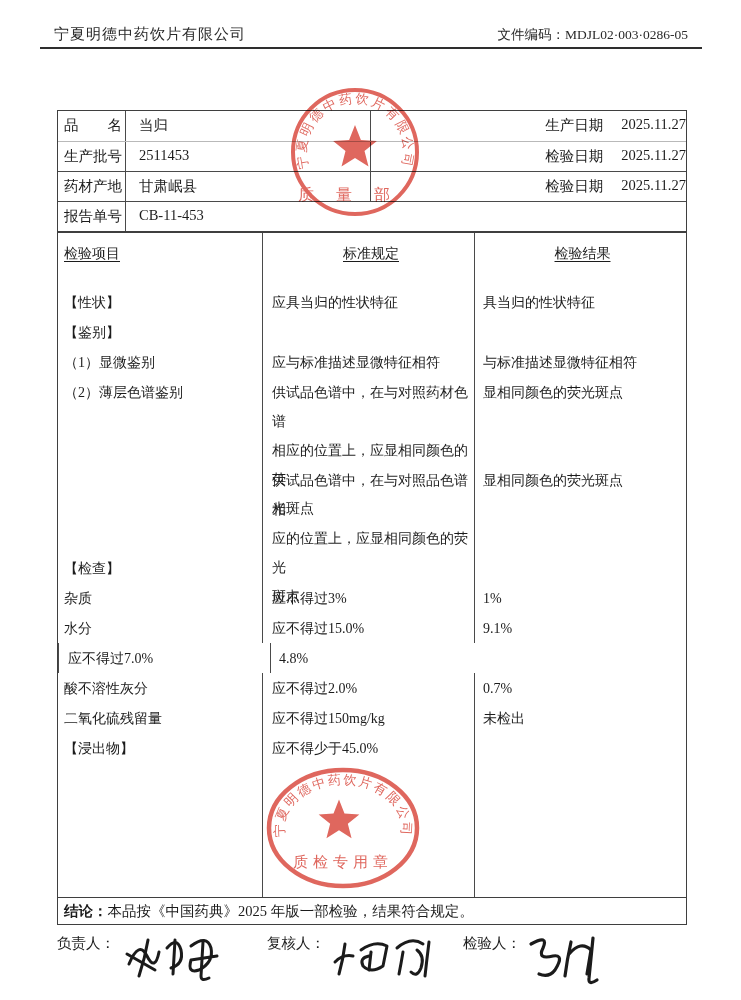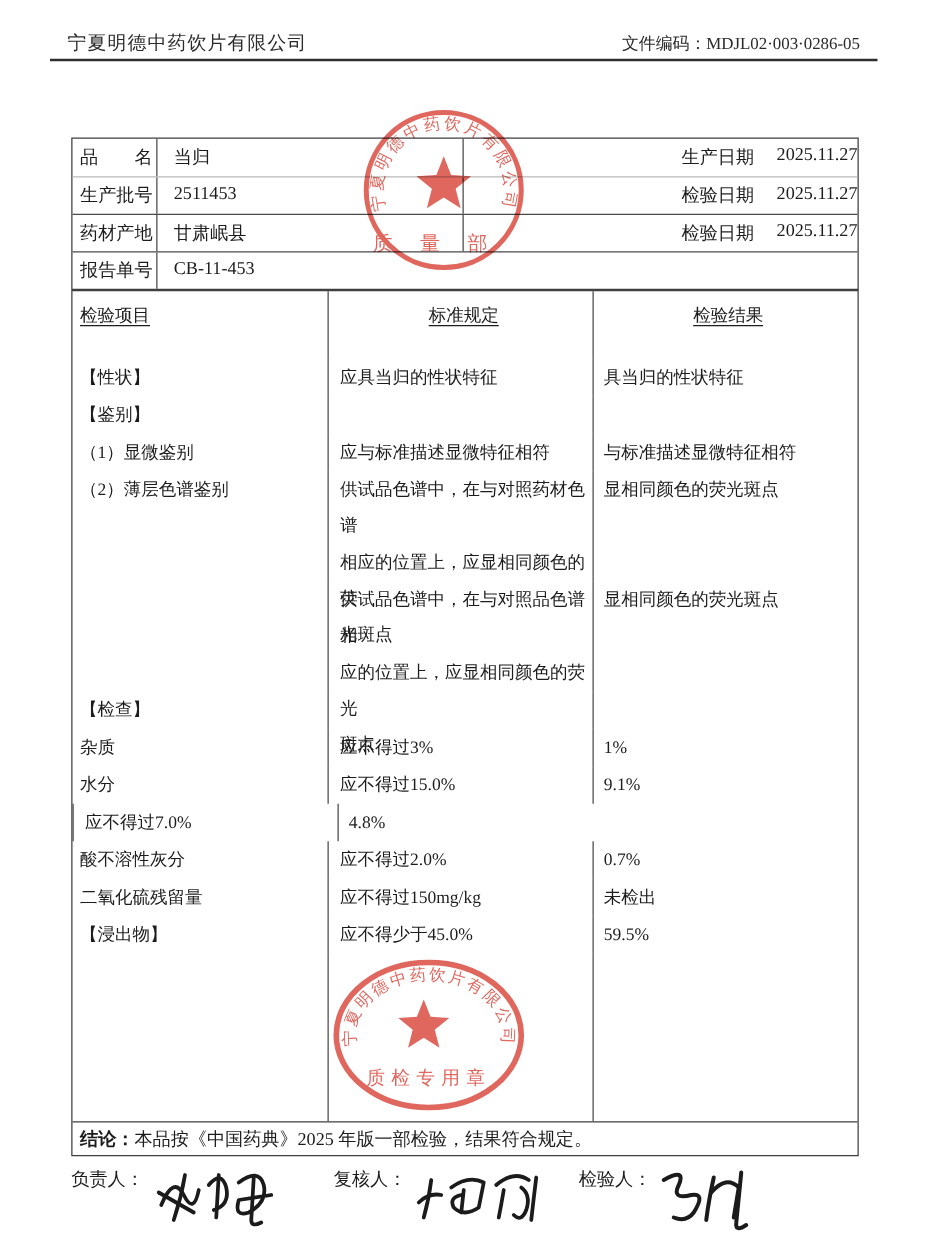--- a/index.html
+++ b/index.html
@@ -168,21 +168,20 @@
       <div class="c c3">0.7%</div>
     </div>
     <div class="mrow h30">
       <div class="c c1">二氧化硫残留量</div>
       <div class="c c2">应不得过150mg/kg</div>
       <div class="c c3">未检出</div>
     </div>
     <div class="mrow h30">
       <div class="c c1">【浸出物】</div>
       <div class="c c2">应不得少于45.0%</div>
-      <div class="c c3">59.5%</div>
     </div>
 
     <div class="mrow stamp-row">
       <div class="c c1"></div>
       <div class="c c2"></div>
       <div class="c c3"></div>
     </div>
 
     <div class="mconc">
       <span class="clabel">结论：</span>

